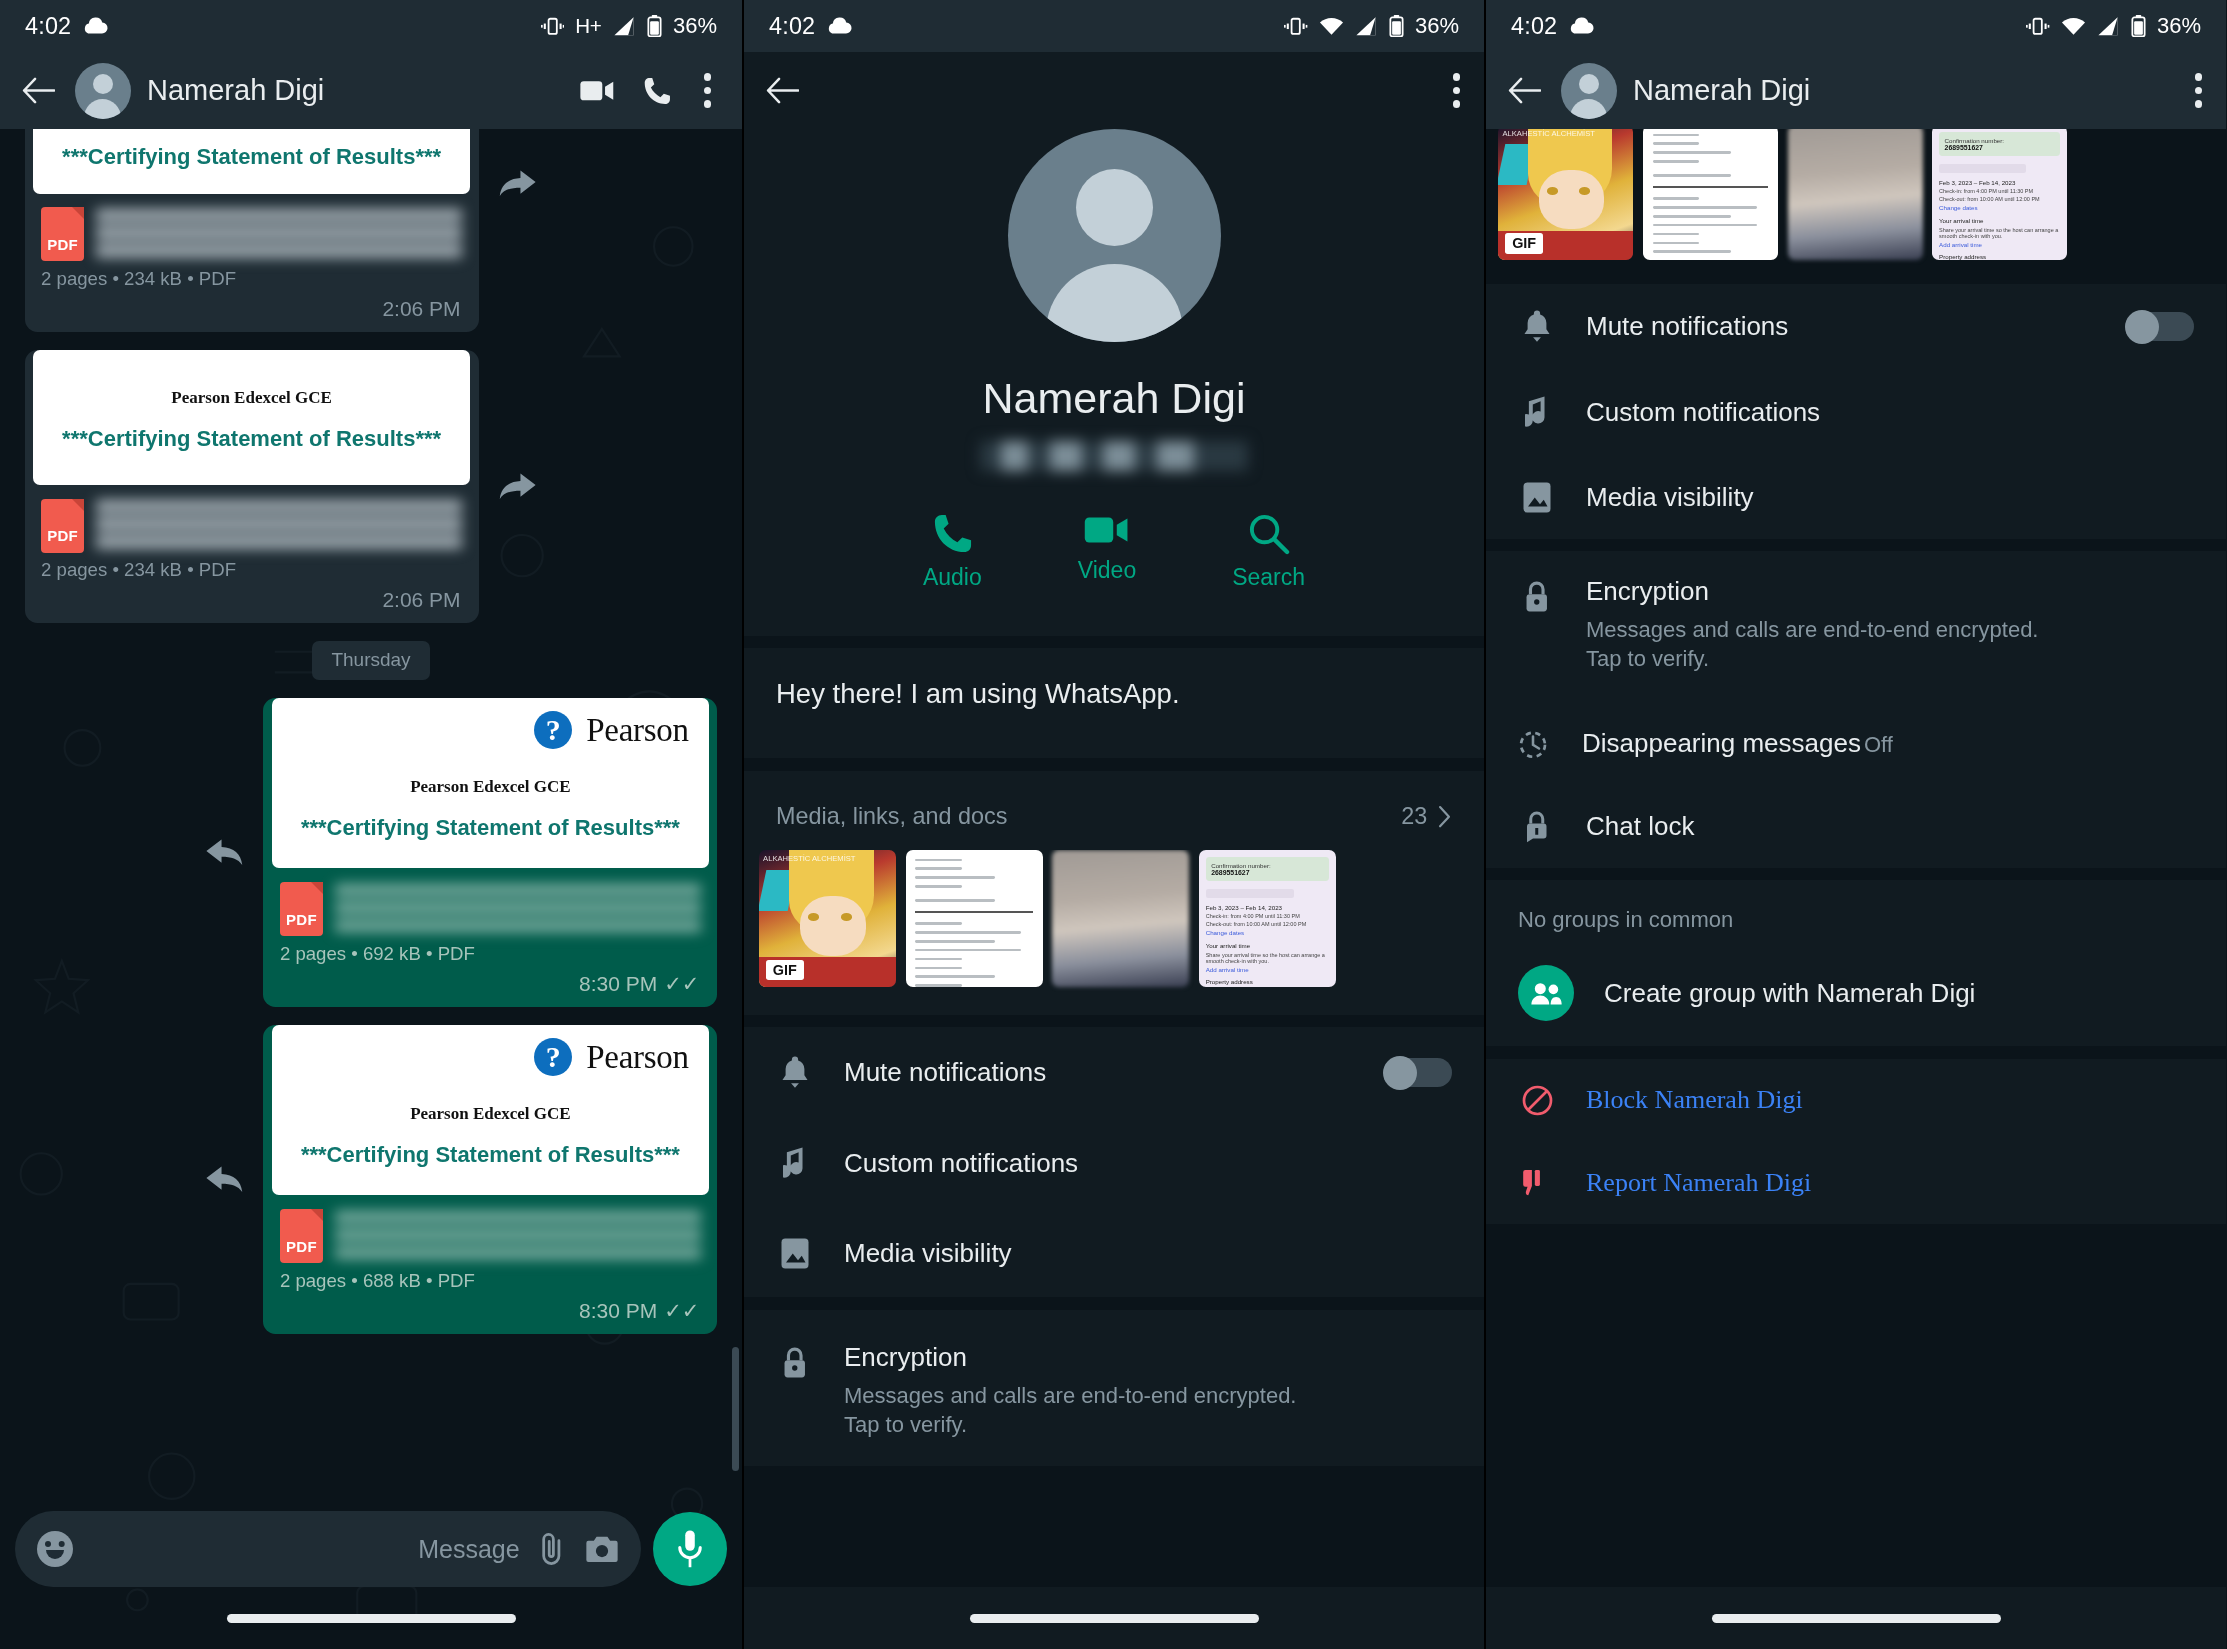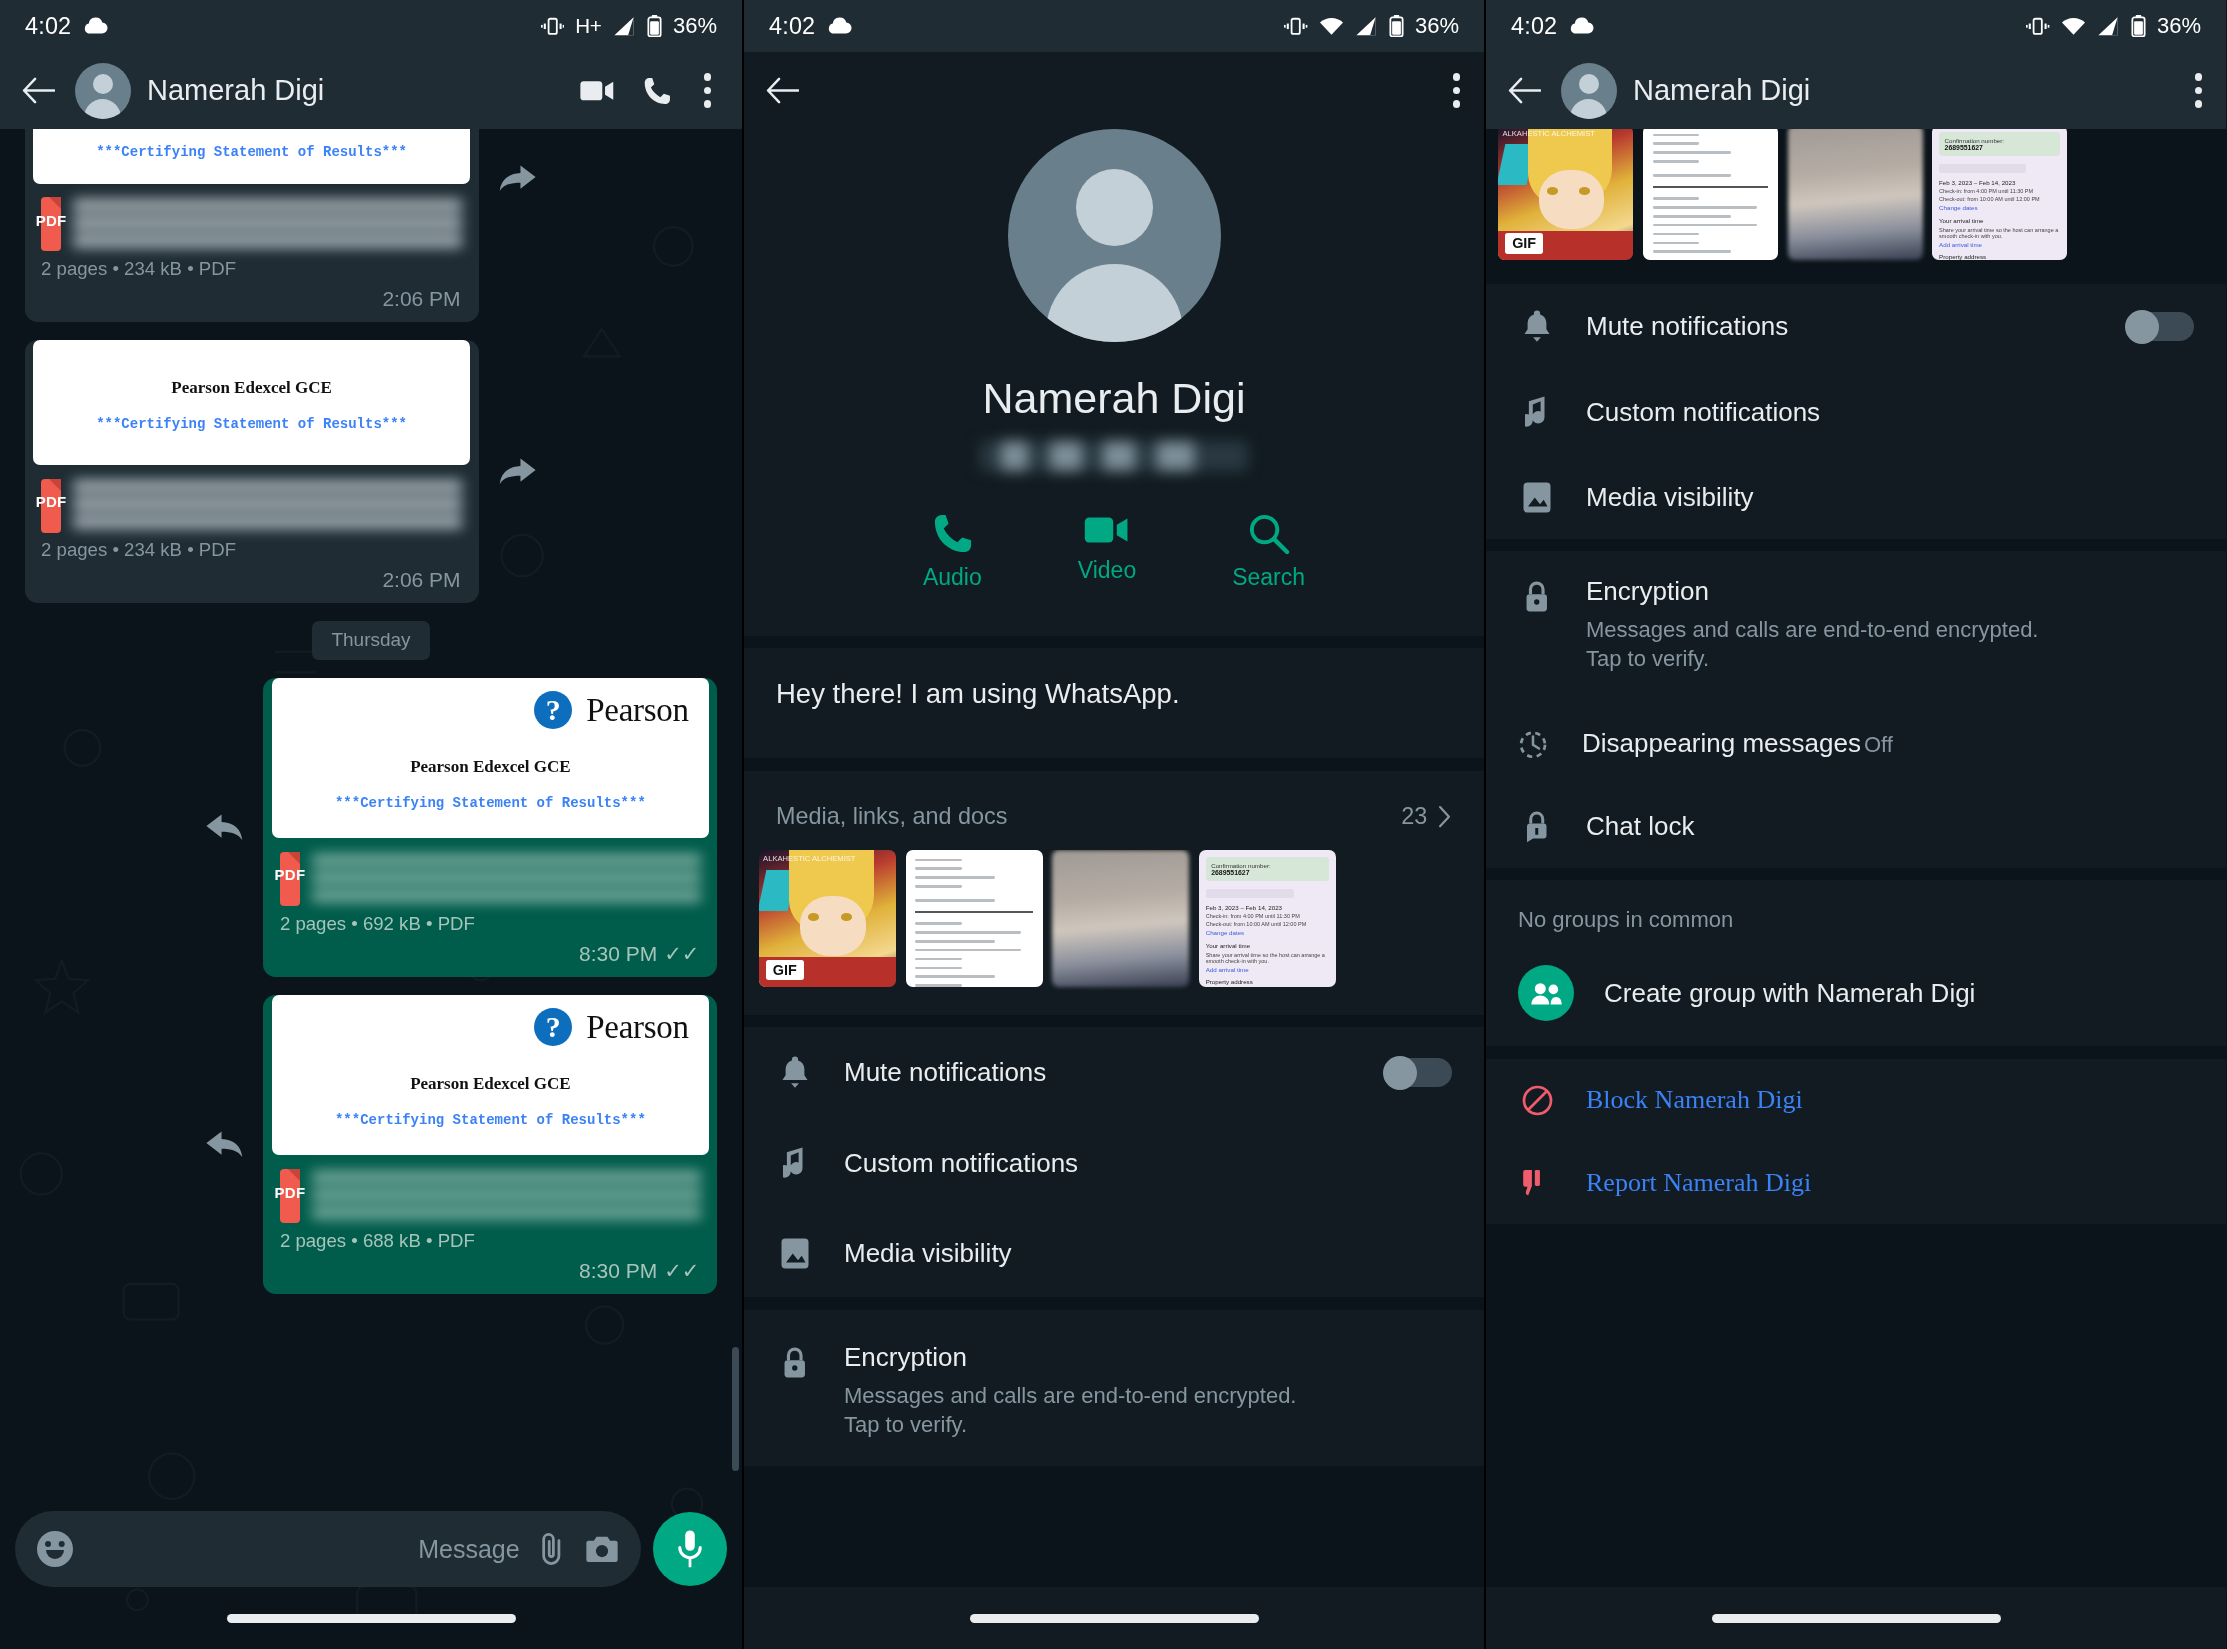--- a/index.html
+++ b/index.html
@@ -61,24 +61,24 @@
     background: #fff; border-radius: 9.6px 9.6px 0 0; overflow: hidden;
     position: relative; display: block;
   }
   .bubble.out .preview, .bubble.in .preview { margin: 8.2px 8.2px 0 8.2px; border-radius: 6.9px; }
   .prev-inner { padding: 18px 20.6px 23.4px 20.6px; text-align: center; }
   .pearson-row { display:flex; justify-content:flex-end; align-items:center; gap:14px; margin-bottom: 27.5px;}
   .pearson-mark { width: 38px; height: 38px; border-radius: 50%; background: #0d6ebe; position: relative; }
   .pearson-mark::after{ content:"?"; position:absolute; inset:0; color:#fff; font-family:"Liberation Serif", serif; font-size:30px; font-weight:700; display:flex;align-items:center;justify-content:center; }
   .pearson-txt { font-family:"Liberation Serif", serif; font-size: 33px; color:#111; letter-spacing:-0.3px;}
   .prev-l1 { font-family:"Liberation Serif", serif; font-size: 17px; color:#111; font-weight:700; margin-bottom: 18px; }
-  .prev-l2 { font-family:Liberation Mono, monospace; font-size: 14px; color:#3b82f6; font-weight:700; }
+  .prev-l2 { font-family:Liberation Sans, sans-serif; font-size: 22px; color:#0f766e; font-weight:700; }
 
   .doc-row { display: flex; align-items: center; gap: 12.4px; padding: 13.7px 16.5px 2.7px 16.5px; }
-  .pdf-ico { width: 20px; height: 54px; background: #f15b4e; border-radius: 4.1px; position: relative; flex:none; display:flex; align-items:center; justify-content:center; padding-bottom:8.2px;}
+  .pdf-ico { width: 43px; height: 54px; background: #f15b4e; border-radius: 4.1px; position: relative; flex:none; display:flex; align-items:flex-end; justify-content:center; padding-bottom:8.2px;}
   .pdf-ico::before{content:""; position:absolute; right:0; top:0; border-width:0 12.4px 12.4px 0; border-style:solid; border-color:transparent #c94438 transparent transparent;}
   .pdf-ico span { color:#fff; font-size:15px; font-weight:700; letter-spacing:0.3px;}
   .fname { flex:1; height: 51px; border-radius:2.7px; filter: blur(6.2px);
     background: repeating-linear-gradient(to bottom, rgba(190,200,206,.85) 0 12.4px, rgba(120,135,145,.25) 12.4px 18px);}
   .bubble.out .fname { background: repeating-linear-gradient(to bottom, rgba(165,200,190,.75) 0 12.4px, rgba(0,92,75,.25) 12.4px 18px);}
   .meta { font-size: 18.6px; color: #8696a0; padding: 4.1px 0 0 16.5px; }
   .bubble.out .meta { color: #a7c4bb; }
   .tstamp { text-align: right; font-size: 21px; color:#8696a0; padding: 6.9px 18px 11px 0; display:flex; justify-content:flex-end; align-items:center; gap:6.9px;}
   .bubble.out .tstamp { color:#a7c4bb; }
   .fwd { position:absolute; top: 50%; transform: translateY(-50%); width:49px; height:49px; display:flex; align-items:center; justify-content:center;}

